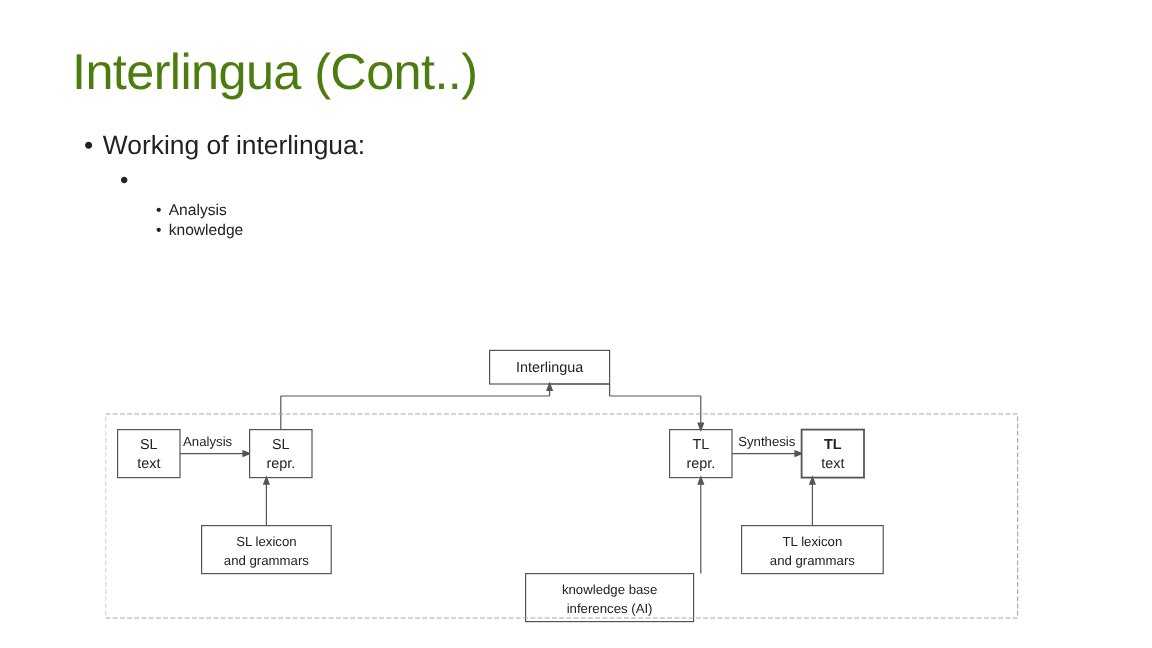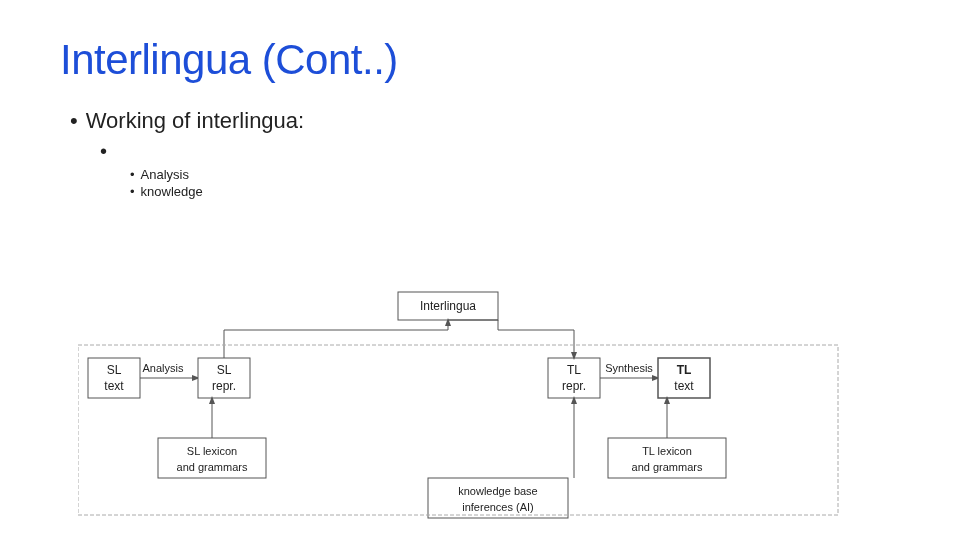--- a/index.html
+++ b/index.html
@@ -12,21 +12,21 @@
     }
     .slide {
       width: 960px;
       height: 540px;
       padding: 36px 60px 30px 60px;
       position: relative;
     }
     .slide-title {
       font-size: 42px;
       font-weight: 300;
-      color: #1d4ed8;
+      color: #4d7c0f;
       margin-bottom: 24px;
       letter-spacing: -0.5px;
     }
     .content {
       margin-left: 10px;
     }
     .bullet-l1 {
       font-size: 22px;
       color: #222;
       margin-bottom: 6px;
@@ -51,21 +51,21 @@
       display: flex;
       align-items: flex-start;
       gap: 6px;
     }
     .dot { flex-shrink: 0; }
 
     
     .diagram-area {
       position: absolute;
       bottom: 20px;
-      left: 78px;
+      left: 88px;
       width: 790px;
       height: 230px;
     }
     .diagram-svg {
       width: 100%;
       height: 100%;
     }
   </style>
 </head>
 <body>

